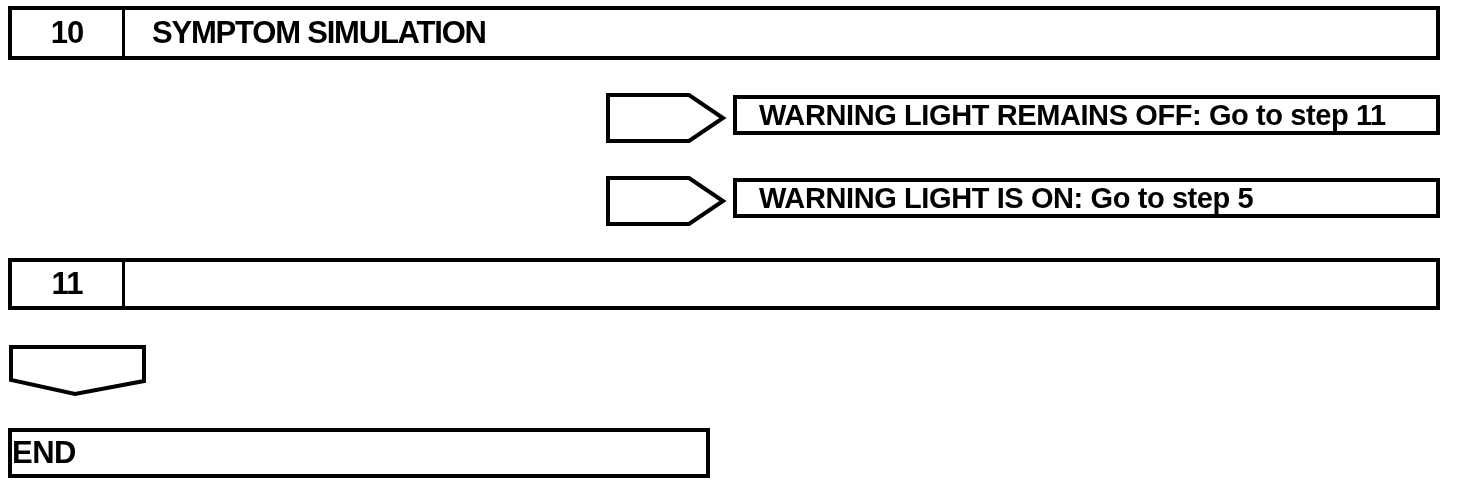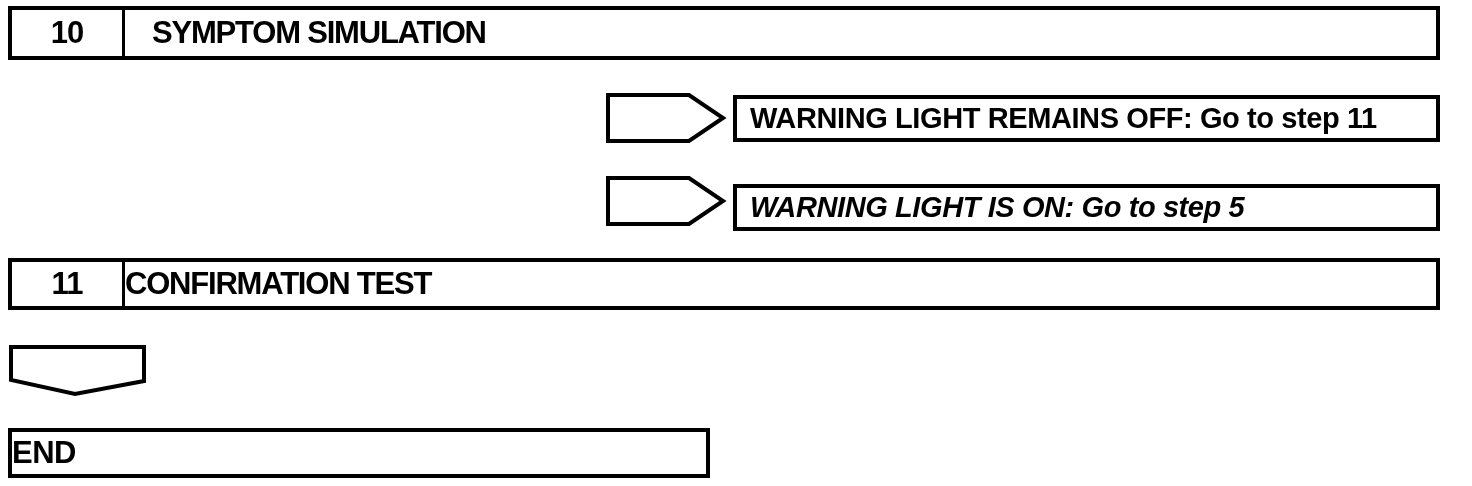--- a/index.html
+++ b/index.html
@@ -48,29 +48,29 @@
     padding-left: 0;
     font-weight: bold;
     font-size: 31px;
     letter-spacing: -1.2px;
     white-space: nowrap;
   }
   
   .result-box {
     left: 733px;
     width: 707px;
-    height: 47px;
-    padding-left: 13px;
+    height: 40px;
+    padding-left: 22px;
     font-weight: bold;
     font-size: 29px;
     letter-spacing: -0.4px;
     white-space: nowrap;
   }
   .result-box-1 { top: 95px; }
-  .result-box-2 { top: 184px; font-style: italic; }
+  .result-box-2 { top: 178px; }
   
   .arrow-right {
     position: absolute;
     left: 605px;
     width: 122px;
     height: 52px;
   }
   .arrow-right-1 { top: 92px; }
   .arrow-right-2 { top: 175px; }
   .arrow-down {
@@ -114,21 +114,20 @@
   </svg>
   <div class="box result-box result-box-1">WARNING LIGHT REMAINS OFF: Go to step 11</div>
 
   <svg class="arrow-right arrow-right-2" viewBox="0 0 122 52">
     <polygon points="3,3 84,3 118,26 84,49 3,49"></polygon>
   </svg>
   <div class="box result-box result-box-2">WARNING LIGHT IS ON: Go to step 5</div>
 
   <div class="box step-header step-header-11">
     <div class="step-number">11</div>
-    <div class="step-title">CONFIRMATION TEST</div>
   </div>
 
   <svg class="arrow-down" viewBox="0 0 139 53">
     <polygon points="3,3 136,3 136,37 67,50 3,36"></polygon>
   </svg>
 
   <div class="box end-box">END</div>
 
 </div>
 

